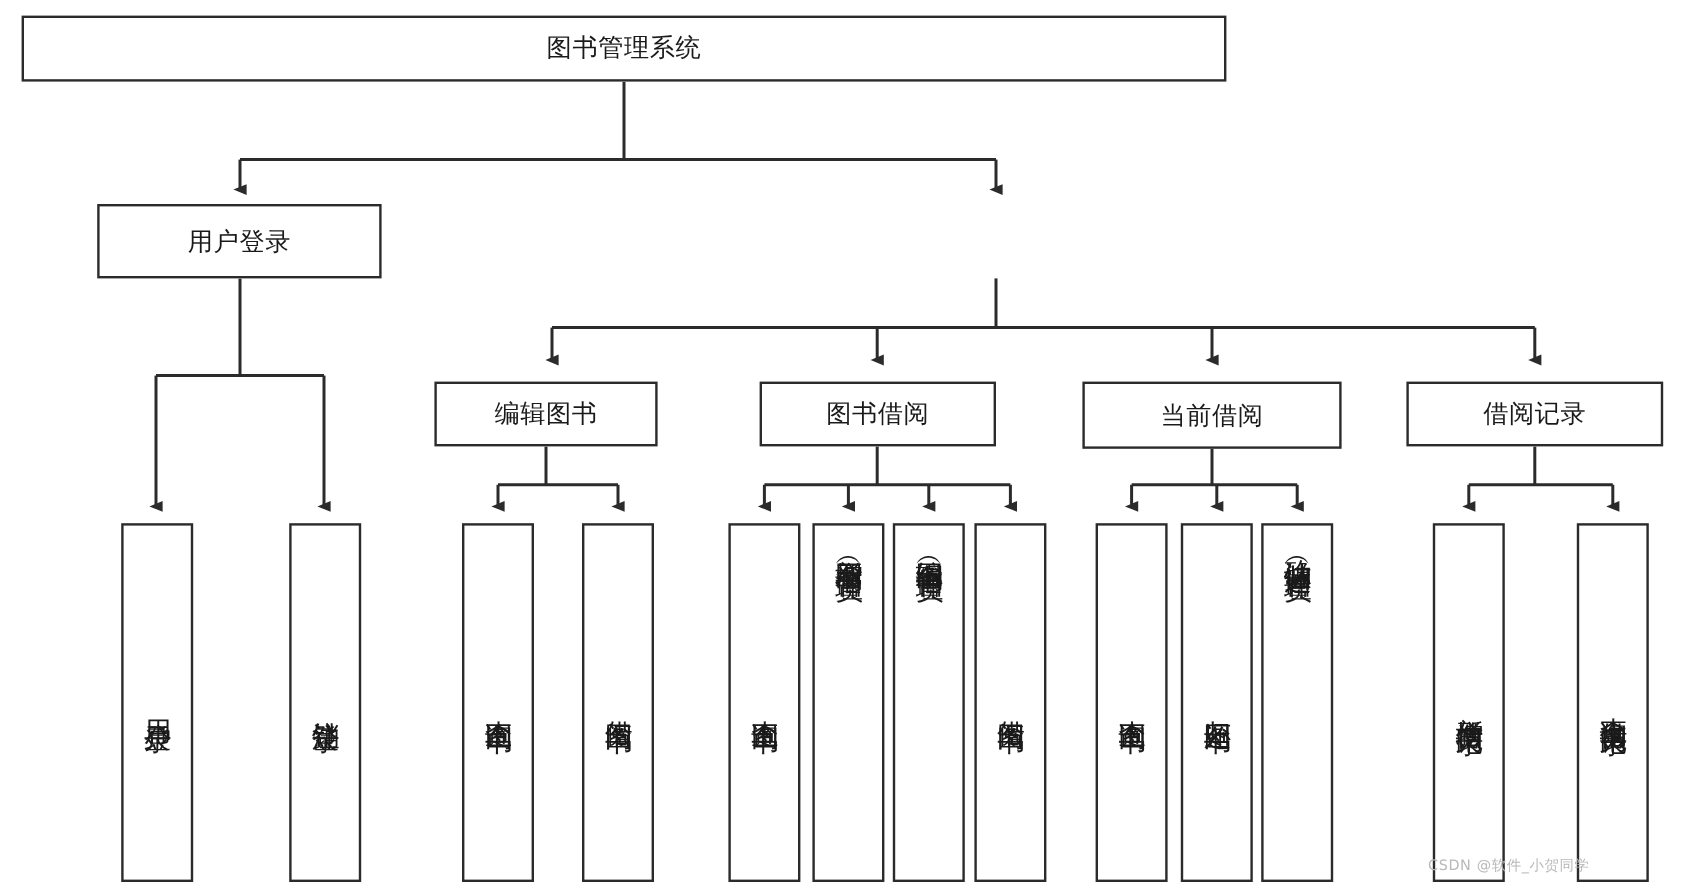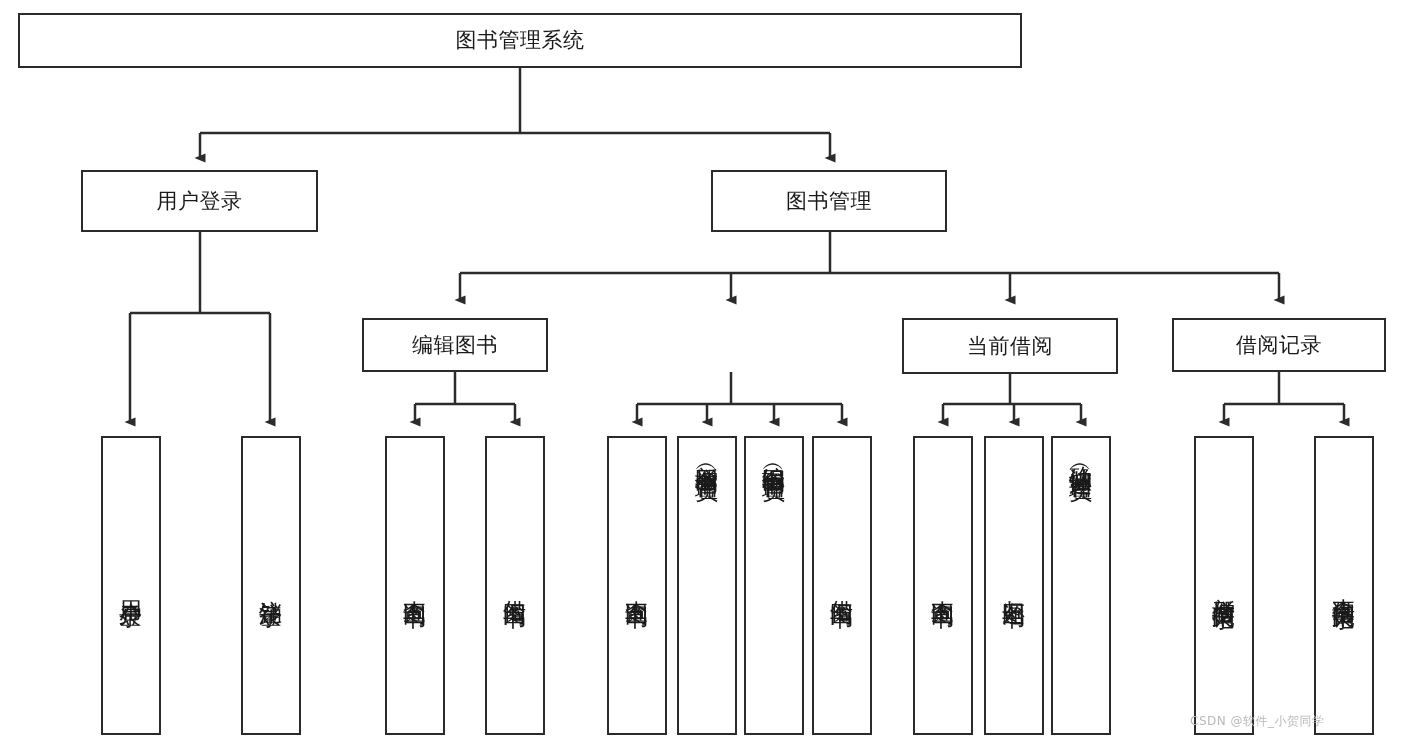--- a/index.html
+++ b/index.html
@@ -135,27 +135,27 @@
     </g>
   </svg>
 
   <div class="node root horiz" style="left:18px; top:13px; width:1004px; height:55px;">
     <span class="label">图书管理系统</span>
   </div>
 
   <div class="node horiz" style="left:81px; top:170px; width:237px; height:62px;">
     <span class="label">用户登录</span>
   </div>
-  <div class="node horiz" style="left:711px; top:170px; width:236px; height:62px;">
-    <span class="label">图书管理</span>
-  </div>
 
   <div class="node horiz" style="left:362px; top:318px; width:186px; height:54px;">
     <span class="label">编辑图书</span>
   </div>
+  <div class="node horiz" style="left:633px; top:318px; width:197px; height:54px;">
+    <span class="label">图书借阅</span>
+  </div>
   <div class="node horiz" style="left:902px; top:318px; width:216px; height:56px;">
     <span class="label">当前借阅</span>
   </div>
   <div class="node horiz" style="left:1172px; top:318px; width:214px; height:54px;">
     <span class="label">借阅记录</span>
   </div>
 
   <div class="node vert midpos" style="left:101px; top:436px; width:60px; height:299px;">
     <span class="label">用户登录</span>
   </div>

